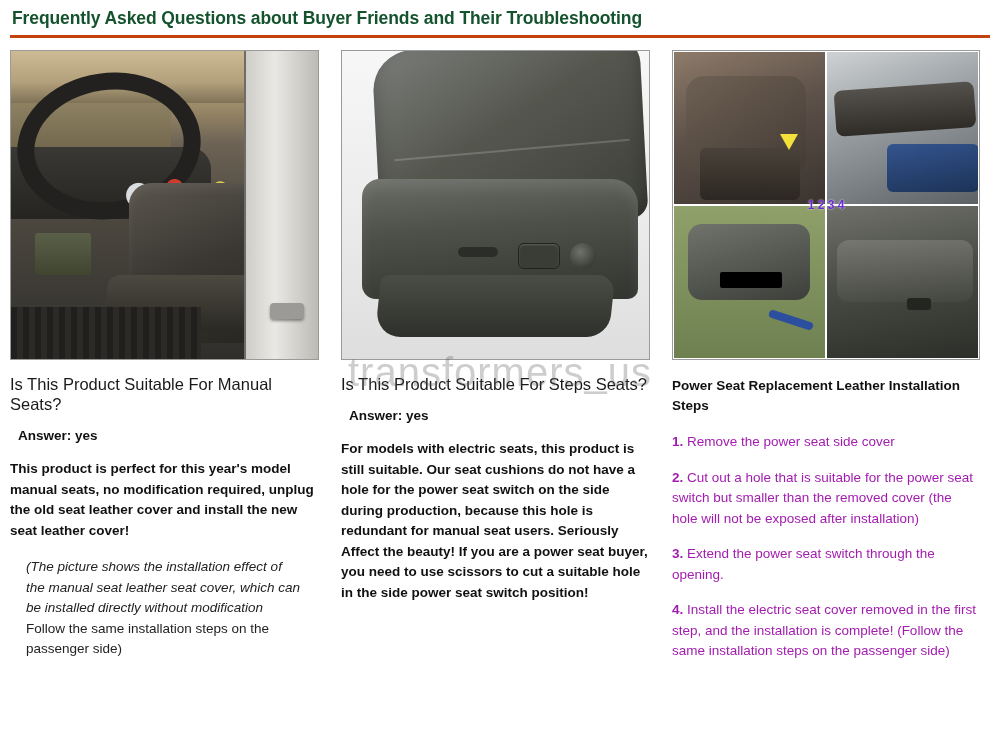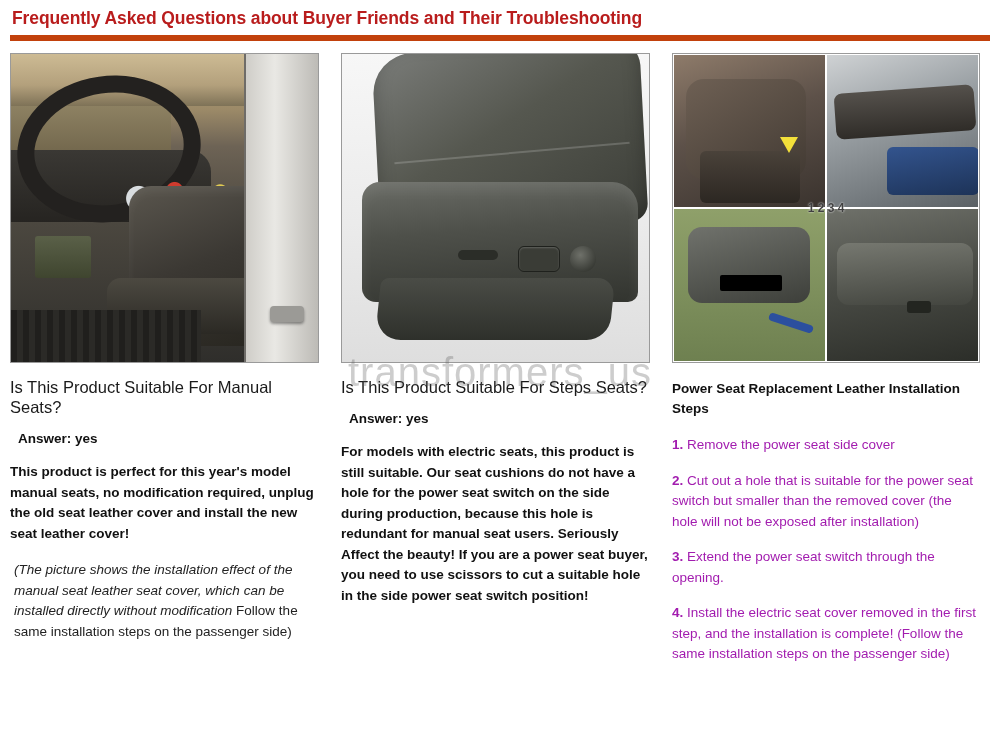--- a/index.html
+++ b/index.html
@@ -21,23 +21,23 @@
     width: 1000px;
     height: 748px;
     box-sizing: border-box;
     padding: 6px 10px 0 10px;
   }
 
   .title {
     font-size: 17.5px;
     font-weight: bold;
     letter-spacing: -0.1px;
-    color: #b91c1c;
+    color: #14532d;
     padding: 2px 0 6px 2px;
-    border-bottom: 6px solid #c2410c;
+    border-bottom: 3px solid #c2410c;
     margin-bottom: 0;
   }
 
   .columns {
     display: flex;
     gap: 22px;
     margin-top: 12px;
     align-items: flex-start;
   }
   .col {
@@ -216,21 +216,21 @@
   .q4 .cush {
     position: absolute; left: 10px; top: 34px; width: 136px; height: 62px;
     background: linear-gradient(175deg,#767870 0%,#43453f 100%); border-radius: 12px;
   }
   .q4 .sw {
     position: absolute; left: 80px; top: 92px; width: 24px; height: 12px;
     background: #232520; border-radius: 3px;
   }
   .p3 .nums {
     position: absolute; left: 50%; top: 50%; transform: translate(-50%,-50%);
-    color: #404040; font-weight: bold; font-size: 12px; line-height: 11px;
+    color: #6d28d9; font-weight: bold; font-size: 12px; line-height: 11px;
     text-align: right; z-index: 5; text-shadow: 0 0 2px #fff;
   }
 
   
   .q-head {
     font-size: 16.5px;
     line-height: 20px;
     color: #1a1a1a;
     margin: 14px 0 14px 0;
     font-weight: normal;
@@ -245,21 +245,21 @@
     font-size: 13.5px;
     font-weight: bold;
     line-height: 20.5px;
     margin: 7px 0 16px 0;
     color: #111;
   }
   .body-italic {
     font-size: 13.5px;
     font-style: italic;
     line-height: 20.5px;
-    margin: 4px;
+    margin: 16px;
     color: #222;
   }
   .body-italic .plain { font-style: normal; }
   .sub-head {
     font-size: 13.5px;
     font-weight: bold;
     line-height: 20px;
     margin: 16px 0 16px 0;
     color: #111;
   }

